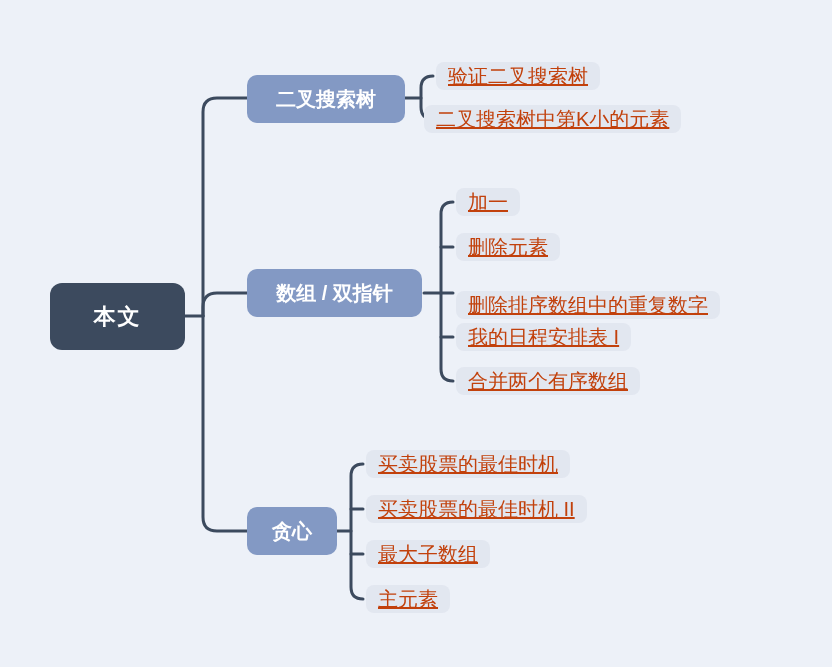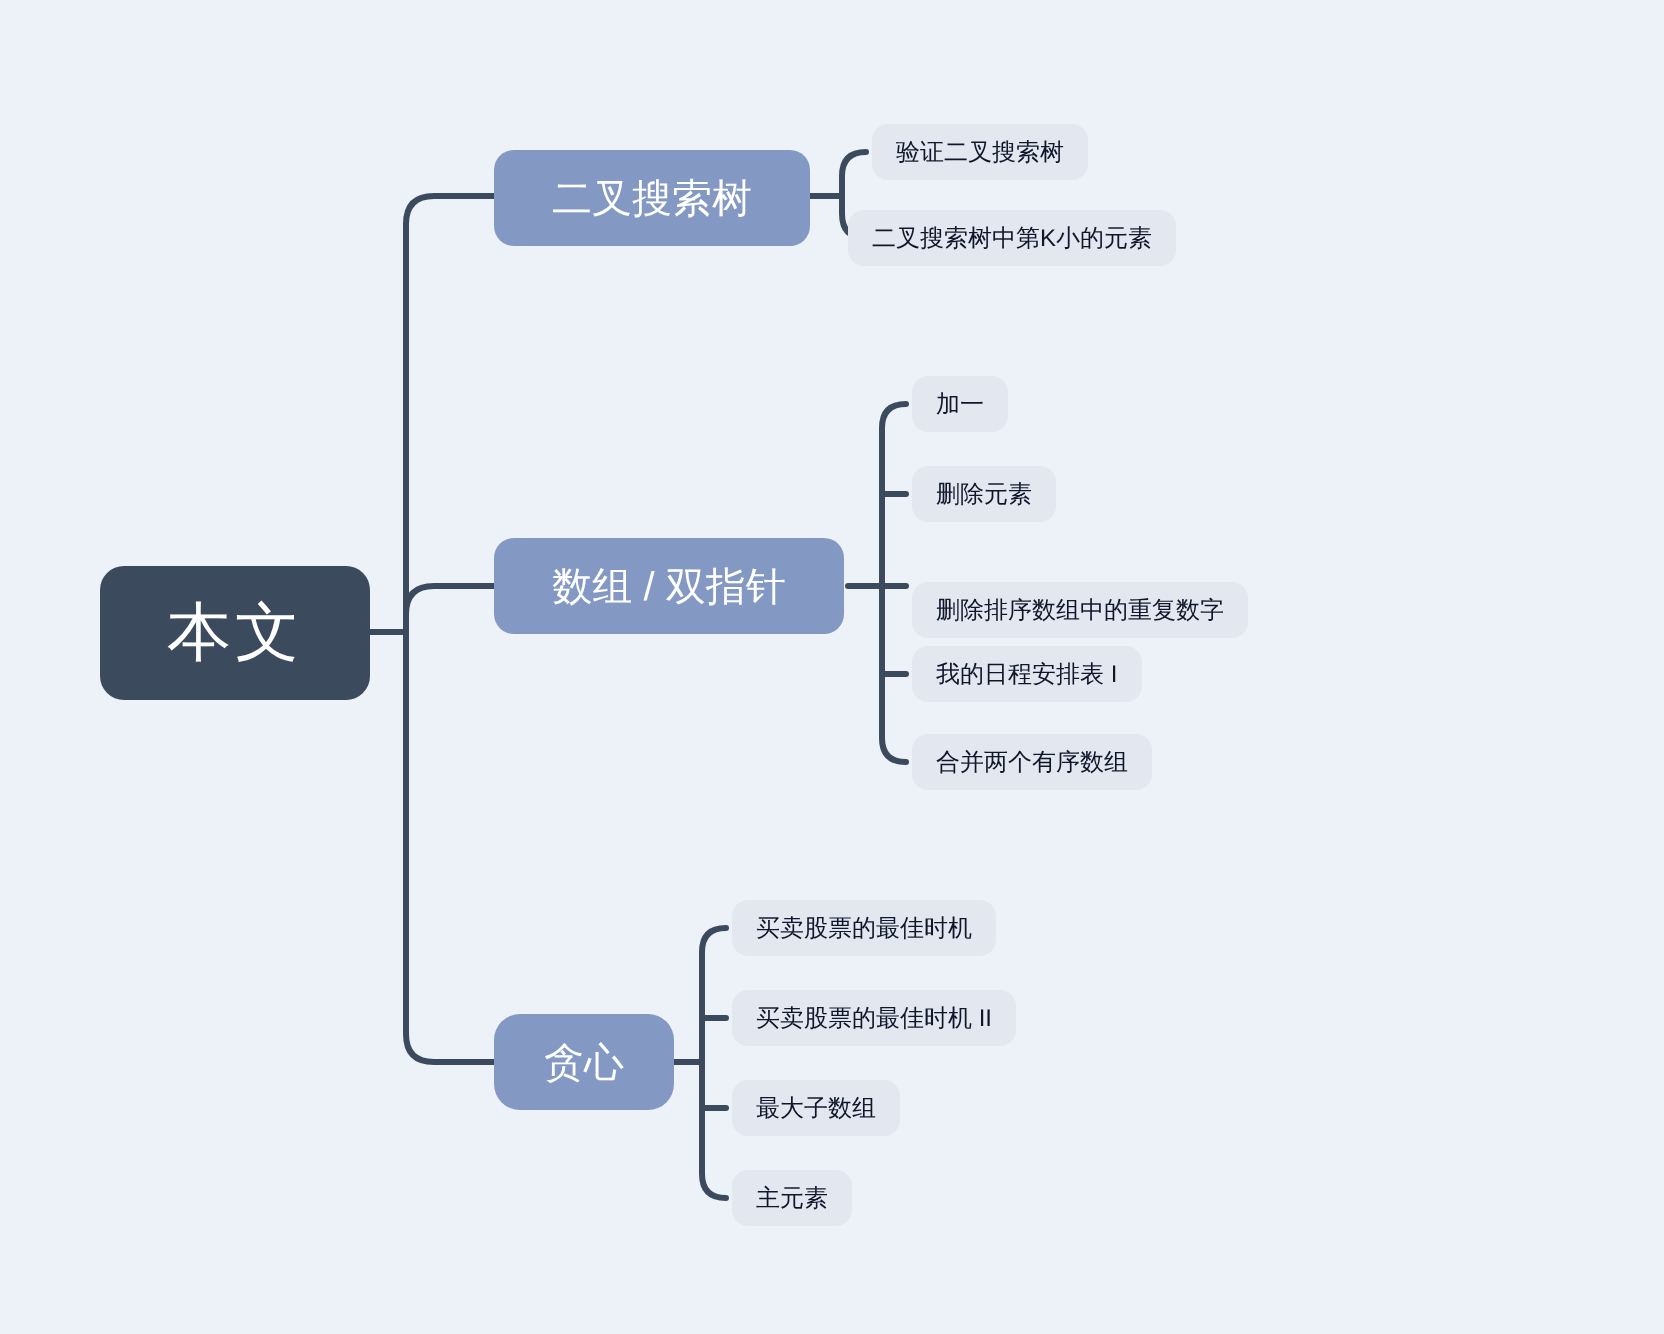--- a/index.html
+++ b/index.html
@@ -30,44 +30,45 @@
     box-sizing: border-box;
     white-space: nowrap;
   }
   .root-node {
     left: 50px;
     top: 283px;
     width: 135px;
     height: 67px;
     background: #3c4a5e;
     color: #ffffff;
-    font-size: 32px;
-    font-weight: normal;
+    font-size: 22px;
+    font-weight: bold;
     border-radius: 12px;
     letter-spacing: 2px;
   }
   .branch-node {
     background: #8399c4;
     color: #ffffff;
     font-size: 20px;
-    font-weight: normal;
+    font-weight: bold;
     border-radius: 10px;
     height: 48px;
   }
   .branch-1 { left: 247px; top: 75px;  width: 158px; }
   .branch-2 { left: 247px; top: 269px; width: 175px; }
-  .branch-3 { left: 247px; top: 507px; width: 90px; border-radius: 13px;  }
+  .branch-3 { left: 247px; top: 507px; width: 90px;  }
   .leaf-node {
     background: #e2e7f0;
-    color: #0f172a;
-    font-size: 12px;
+    color: #c2410c;
+    font-size: 20px;
     border-radius: 8px;
     height: 28px;
     padding: 0 12px;
     justify-content: flex-start;
+    text-decoration: underline;
   }
   
   .leaf-1-1 { left: 436px; top: 62px; }
   .leaf-1-2 { left: 424px; top: 105px; text-align: center; }
   
   .leaf-2-1 { left: 456px; top: 188px; }
   .leaf-2-2 { left: 456px; top: 233px; }
   .leaf-2-3 { left: 456px; top: 279px; margin-top: 12px; }
   .leaf-2-4 { left: 456px; top: 323px; }
   .leaf-2-5 { left: 456px; top: 367px; }

